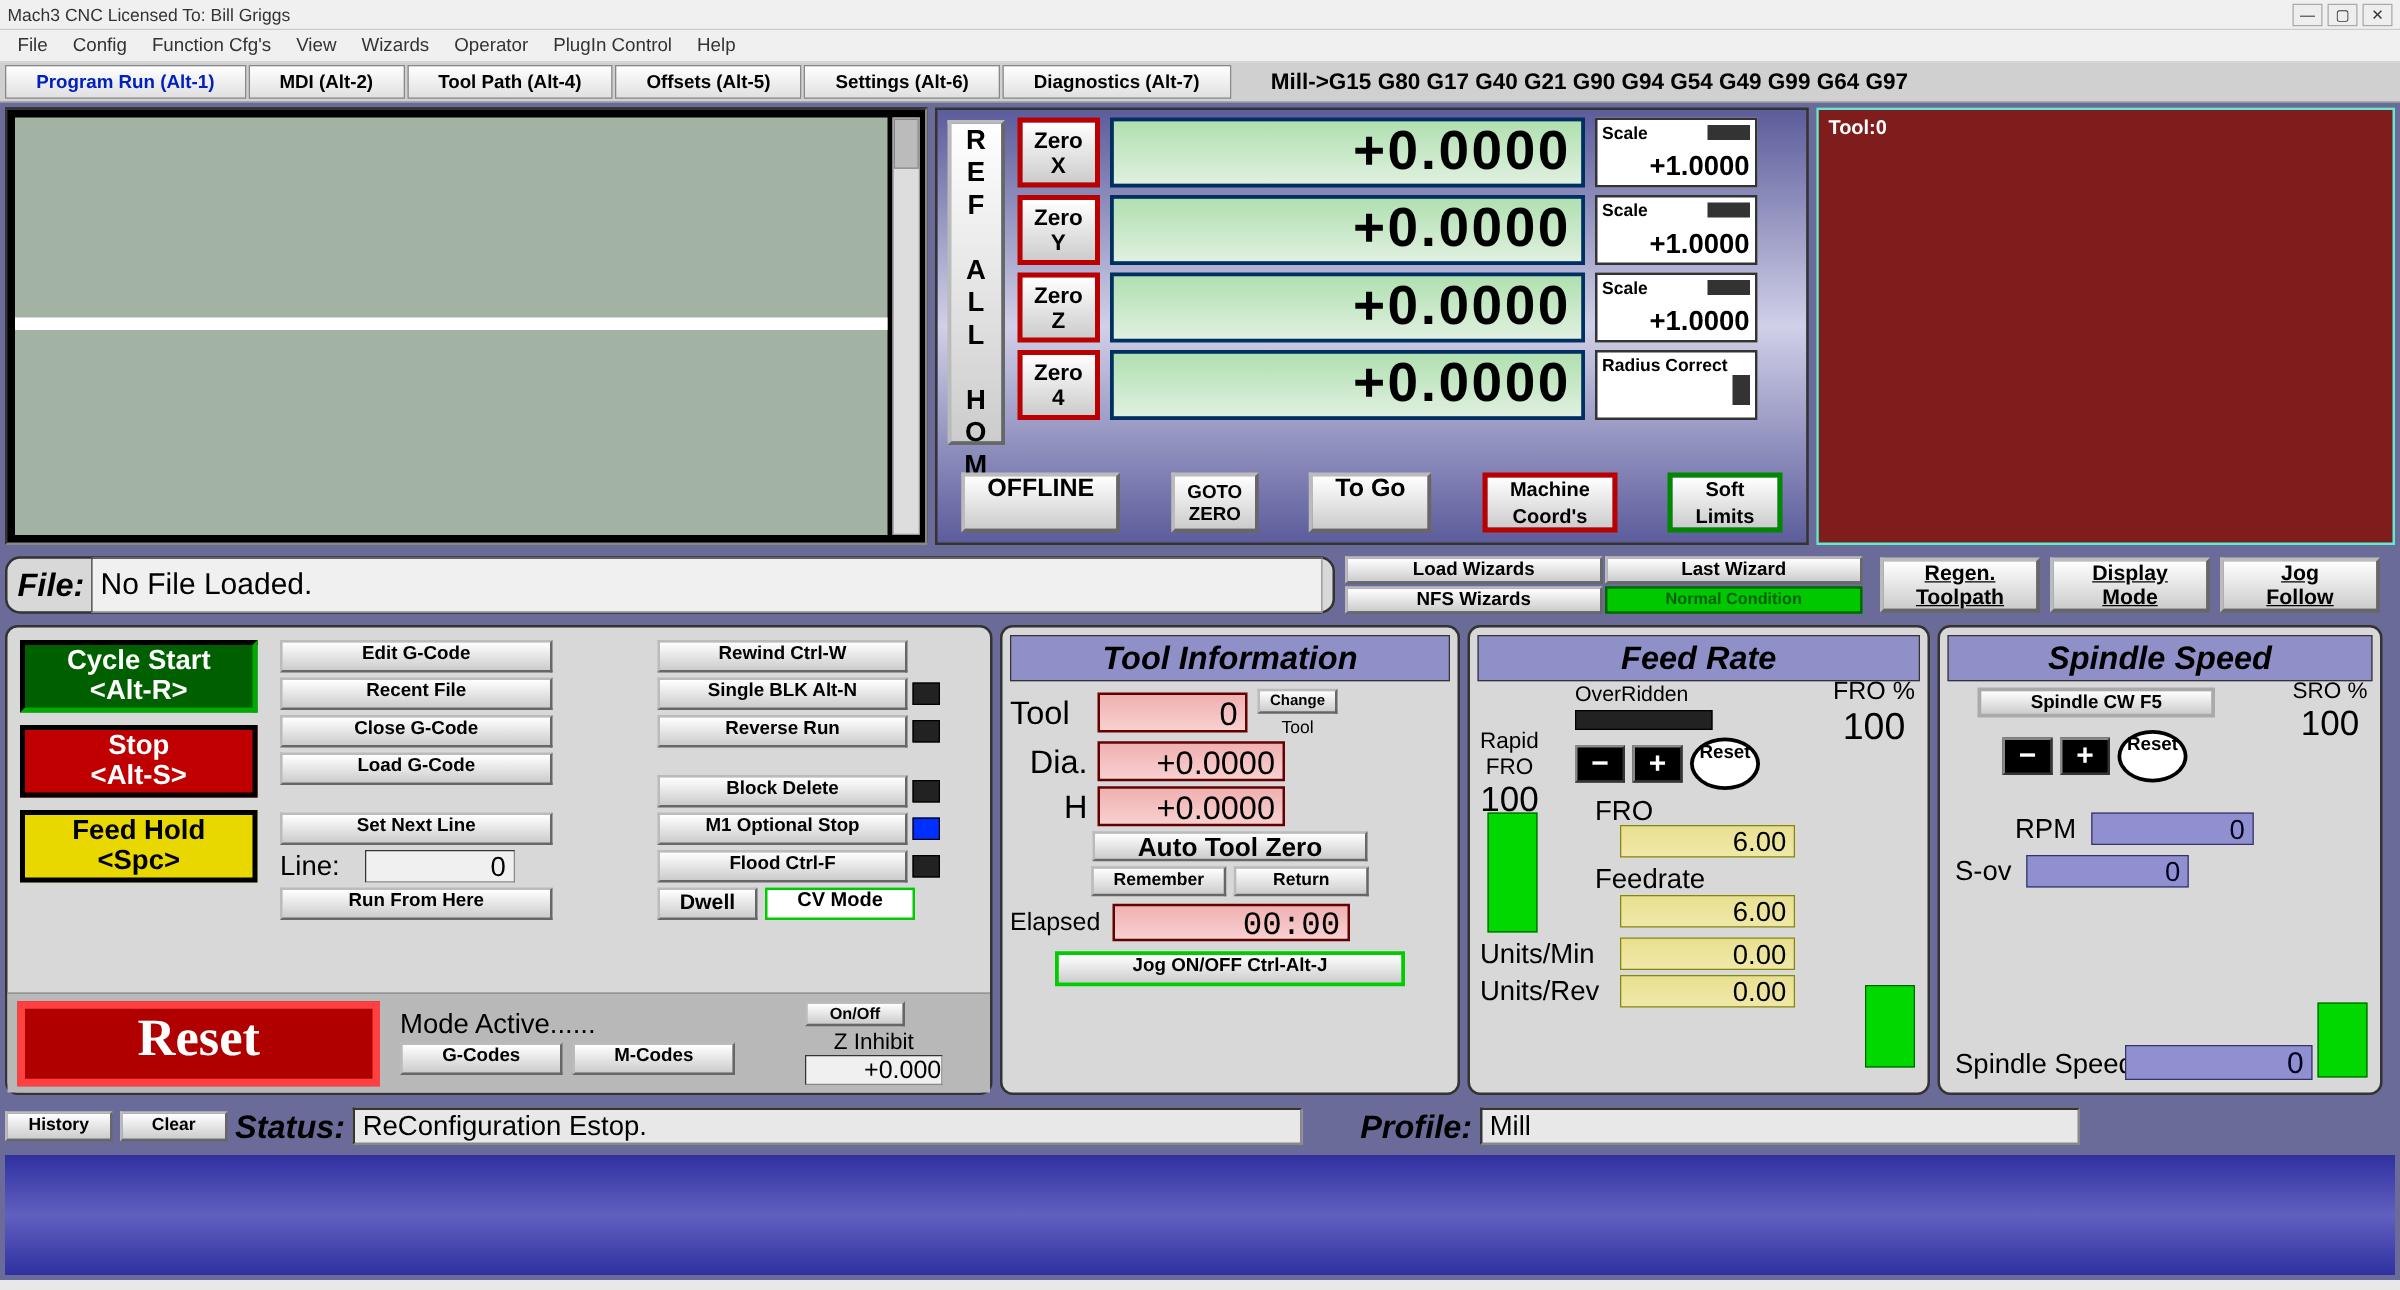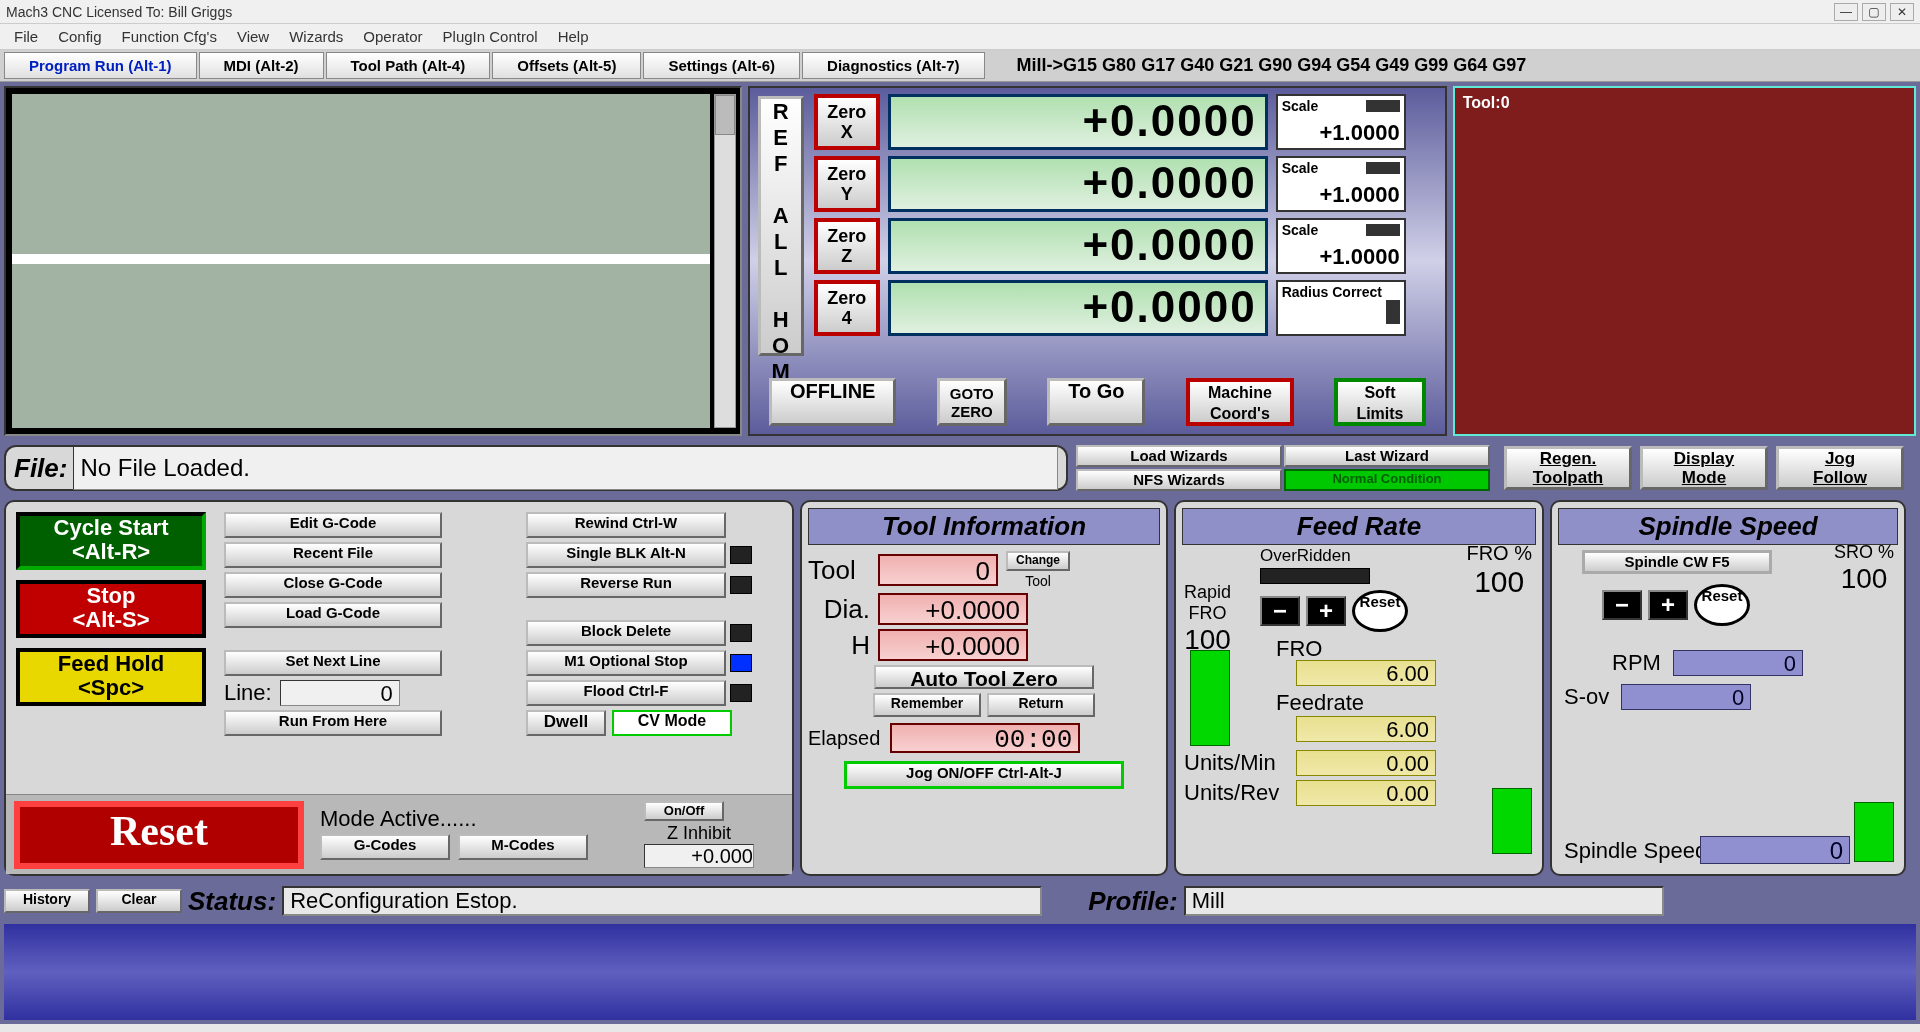--- a/index.html
+++ b/index.html
@@ -66,21 +66,21 @@
 .feedhold { background:#e8d800; color:#000; border-color:#000; }
 .stopbtn { background:#c00000; color:#fff; border-color:#000; }
 .gbtn { display:block; width:218px; height:26px; background:linear-gradient(#fff,#ccc); border:2px outset #bbb; font-size:15px; font-weight:bold; text-align:center; cursor:pointer; margin-bottom:4px; }
 .colA1 { position:absolute; left:10px; top:10px; }
 .colA2 { position:absolute; left:218px; top:10px; }
 .colA3 { position:absolute; left:520px; top:10px; width:260px; }
 .ledbtn { display:flex; align-items:center; gap:4px; margin-bottom:4px; }
 .ledbtn .gbtn { width:200px; margin:0; }
 .led { width:22px; height:18px; background:#222; border:1px solid #000; }
 .led.blue { background:#0030ff; }
-.linebox { display:flex; font-size:22px; gap:8px; }
+.linebox { display:flex; font-size:22px; gap:20px; }
 .linebox .lval { width:120px; height:26px; border:1px inset #888; text-align:right; padding-right:6px; font-size:22px; background:#f0f0f0; }
 .dwell { width:80px; height:26px; background:linear-gradient(#fff,#ccc); border:2px outset #bbb; font-size:17px; font-weight:bold; text-align:center; cursor:pointer; }
 .cvmode { width:120px; height:26px; background:#fff; border:2px solid #0c0; font-size:16px; font-weight:bold; text-align:center; }
 .resetarea { position:absolute; left:0; bottom:0; width:100%; height:80px; background:#b8b8b8; border-top:1px solid #888; display:flex; align-items:center; padding:4px 8px; gap:16px; }
 .resetbtn { width:290px; height:68px; background:#b00000; border:6px solid #ff4040; color:#fff; font-size:42px; font-weight:bold; font-family:"Comic Sans MS",cursive; text-align:center; cursor:pointer; }
 .modeact { font-size:22px; }
 .mcbtns { display:flex; gap:8px; margin-top:2px; }
 .mcbtns .gbtn { width:130px; }
 .zinh { text-align:center; font-size:18px; margin-left:40px; }
 .zinh .onoff { width:80px; height:20px; background:linear-gradient(#fff,#ccc); border:2px outset #bbb; font-size:13px; font-weight:bold; cursor:pointer; margin-bottom:2px; }

